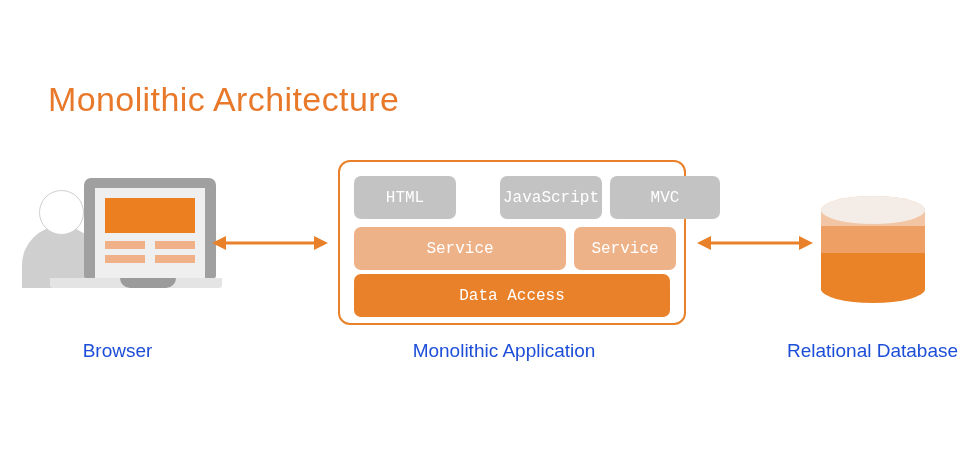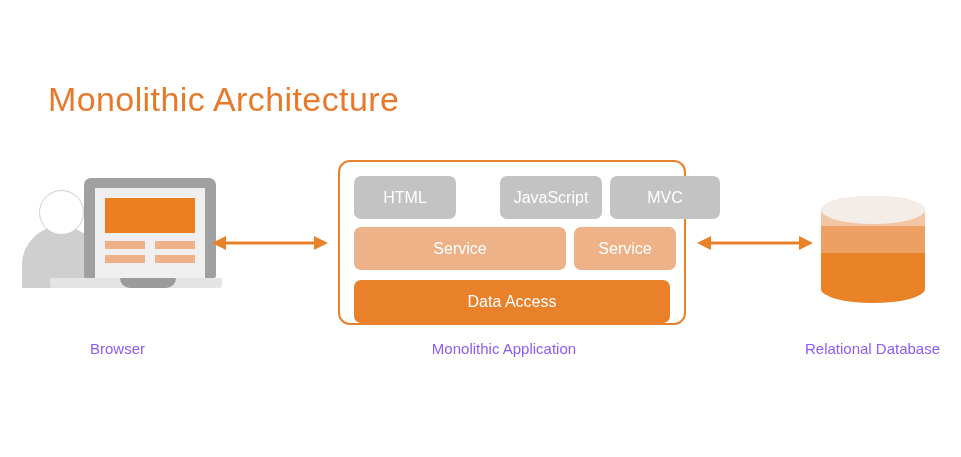--- a/index.html
+++ b/index.html
@@ -29,22 +29,22 @@
     color: #e8792a;
     letter-spacing: 0.4px;
     white-space: nowrap;
     margin-top: 43px;
   }
 
   
   .caption {
     position: absolute;
     top: 340px;
-    font-size: 15px;
-    color: #8b5cf6;
+    font-size: 19px;
+    color: #1d4ed8;
     text-align: center;
     white-space: nowrap;
   }
   #caption-browser  { left: 0px;   width: 235px; }
   #caption-app      { left: 330px; width: 348px; }
   #caption-database { left: 760px; width: 225px; }
 
   
   #browser-node {
     position: absolute;
@@ -147,24 +147,25 @@
     width: 348px;
     height: 165px;
     border: 2px solid #e8812a;
     border-radius: 12px;
     box-sizing: border-box;
     background: #ffffff;
   }
   .app-row {
     position: absolute;
     display: flex;
+    font-family: Liberation Mono, monospace;
   }
   #row-top     { left: 14px; top: 14px;  gap: 8px; }
   #row-service { left: 14px; top: 65px;  gap: 8px; text-align: right; }
-  #row-data    { left: 14px; top: 118px; align-items: center; }
+  #row-data    { left: 14px; top: 112px; align-items: center; }
 
   .block {
     display: flex;
     align-items: center;
     justify-content: center;
     border-radius: 7px;
     color: #ffffff;
     font-size: 16px;
     height: 43px;
     box-sizing: border-box;

